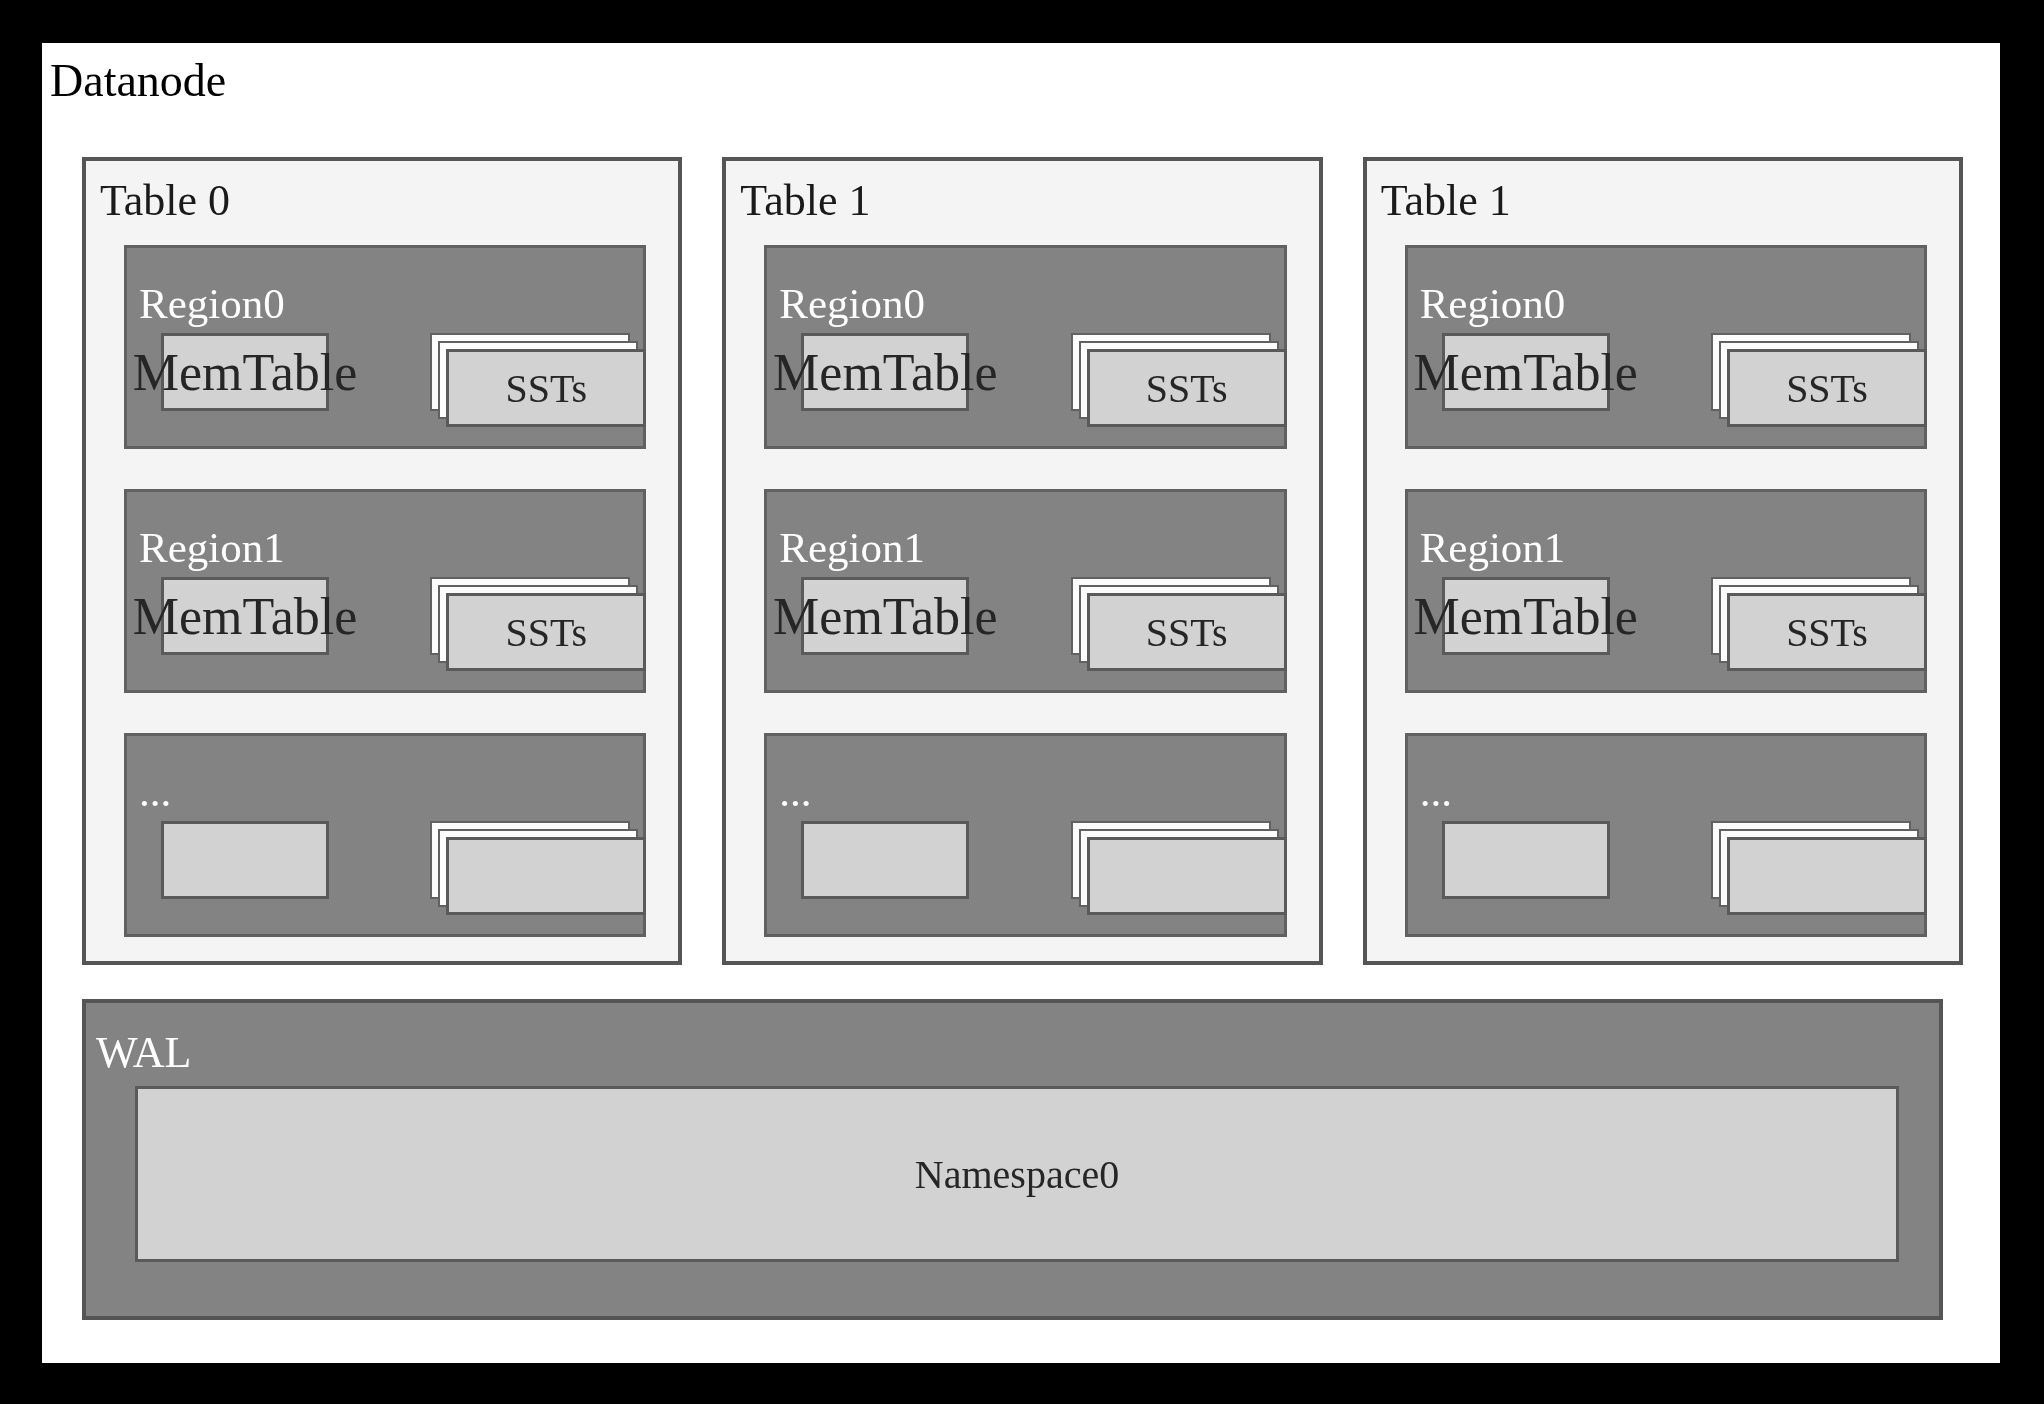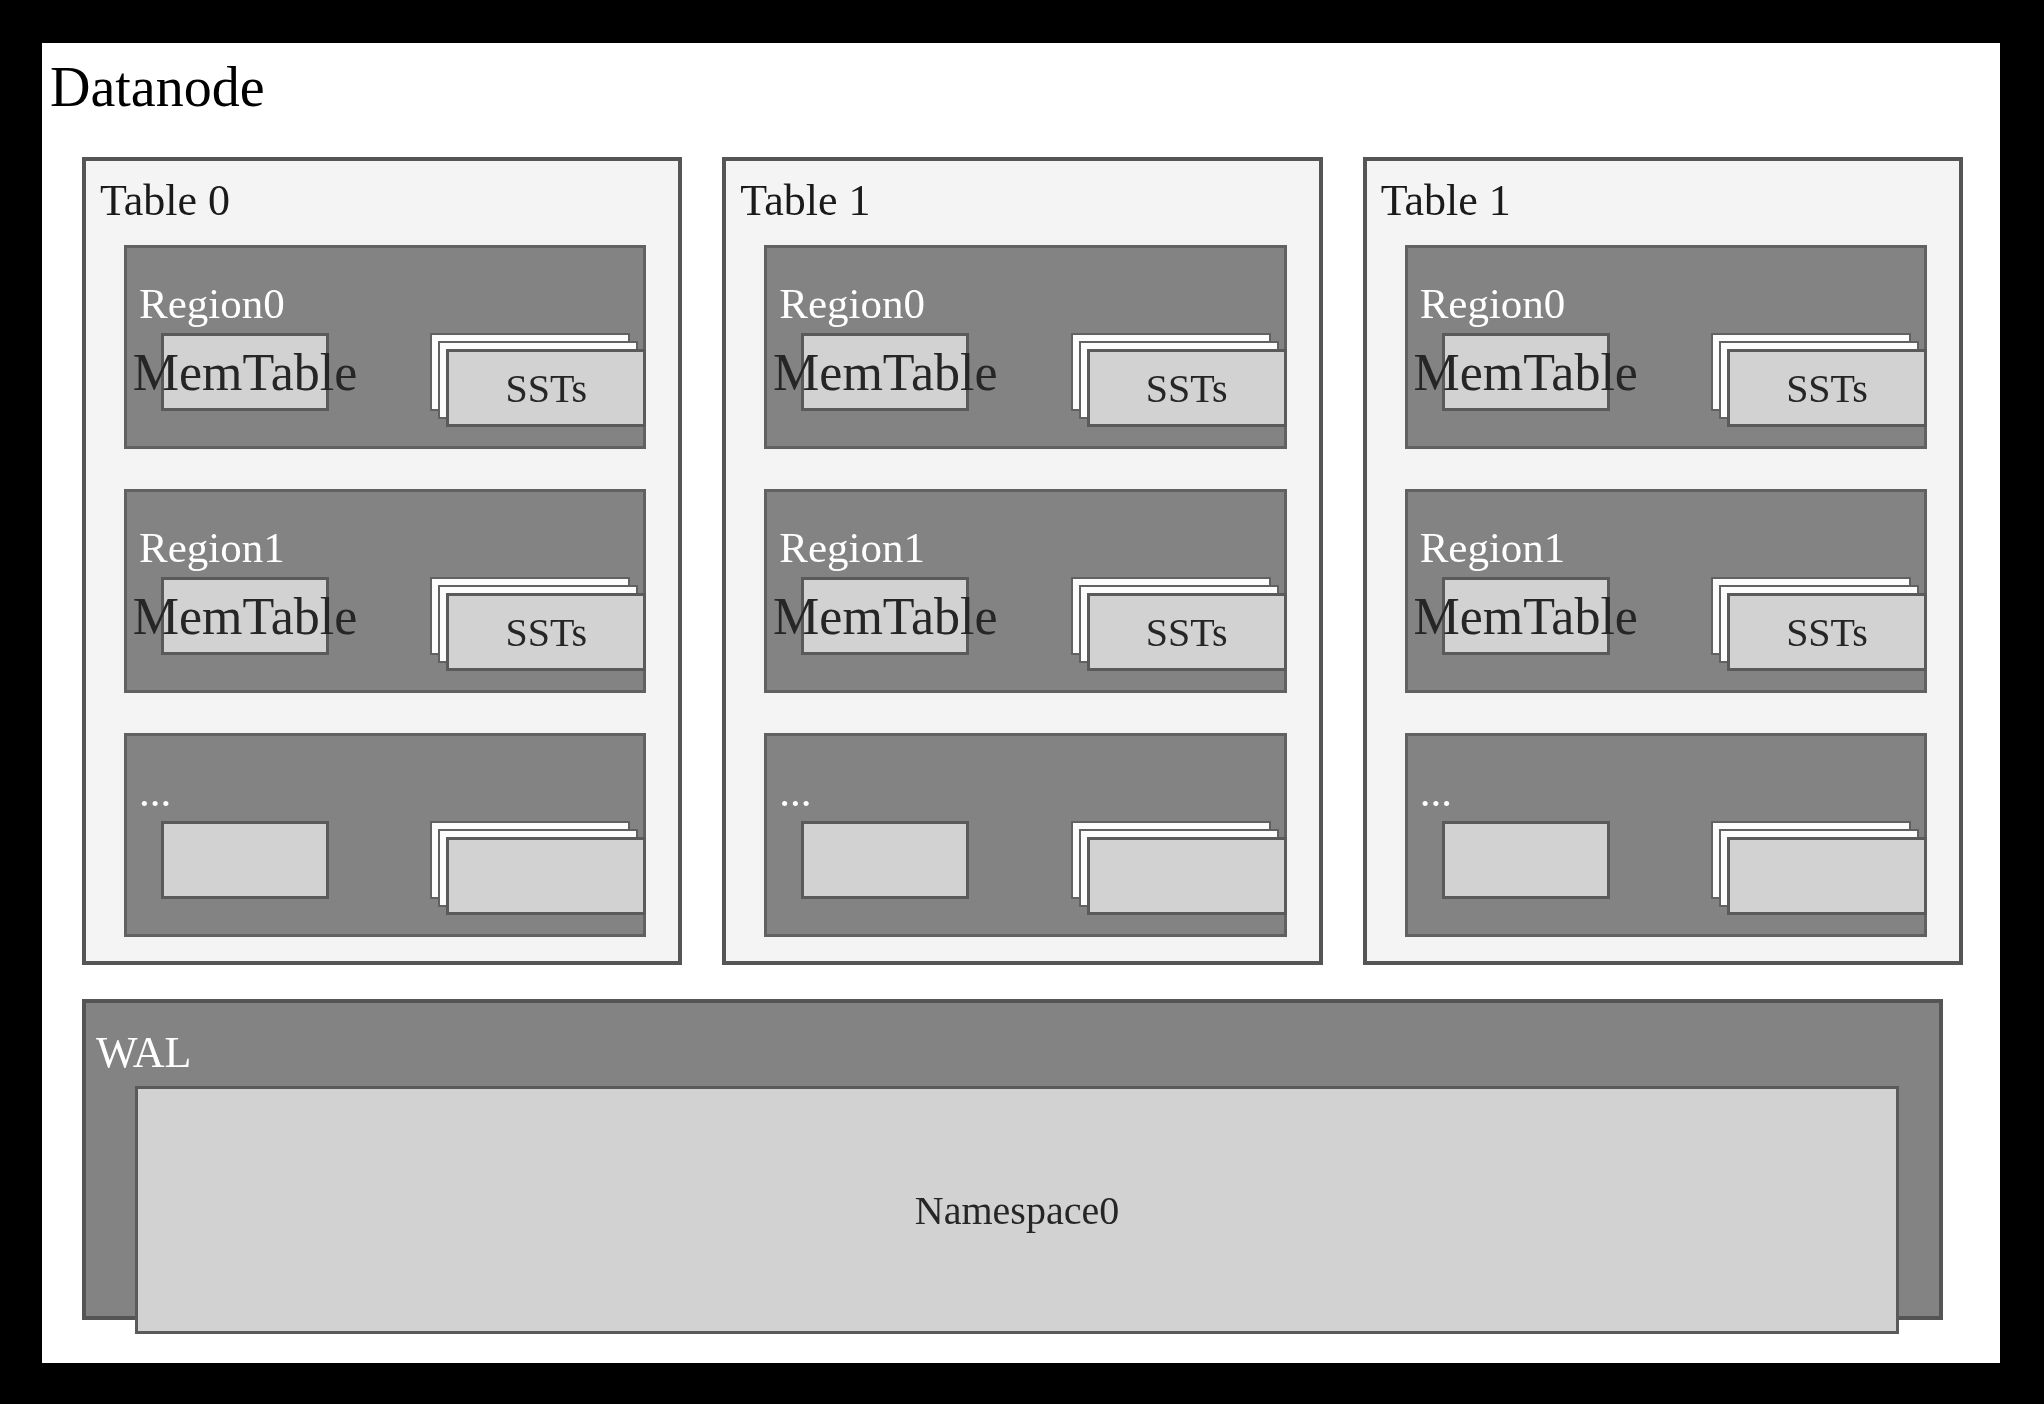--- a/index.html
+++ b/index.html
@@ -8,21 +8,21 @@
     background:var(--canvas,#000);
     font-family:"Liberation Serif","DejaVu Serif",serif;
     overflow:hidden;
   }
   .content{
     position:absolute;left:42px;top:43px;width:1958px;height:1320px;
     background:var(--content_bg,#fff);
   }
   .title{
     position:absolute;left:8px;top:12px;
-    font-size:56px;color:var(--title_color,#000);line-height:1.15;
+    font-size:46px;color:var(--title_color,#000);line-height:1.15;
   }
   .tables-row{
     position:absolute;left:40px;top:114px;width:1881px;height:806px;
     display:grid;grid-template-columns:repeat(3,1fr);gap:40px;
   }
   .table-box{
     background:var(--table_fill,#f4f4f4);
     border:4px solid var(--table_stroke,#555);
     box-sizing:border-box;
     padding:10px 32px 24px 14px;
@@ -69,21 +69,21 @@
     position:absolute;left:40px;top:956px;width:1861px;height:321px;
     background:var(--region_fill,#838383);
     border:4px solid var(--table_stroke,#555);
     box-sizing:border-box;
   }
   .wal-label{
     position:absolute;left:10px;top:26px;
     color:var(--text_light,#fff);font-size:44px;line-height:1.1;
   }
   .namespaces{
-    position:absolute;left:40px;right:40px;top:83px;height:248px;
+    position:absolute;left:40px;right:40px;top:83px;height:176px;
     display:flex;padding-left:9px;
   }
   .namespace{
     flex:1;box-sizing:border-box;
     background:var(--box_fill,#d2d2d2);
     border:3px solid var(--box_stroke,#5a5a5a);
     display:flex;align-items:center;justify-content:center;
     font-size:40px;color:var(--text_dark,#262626);
   }
 </style>

